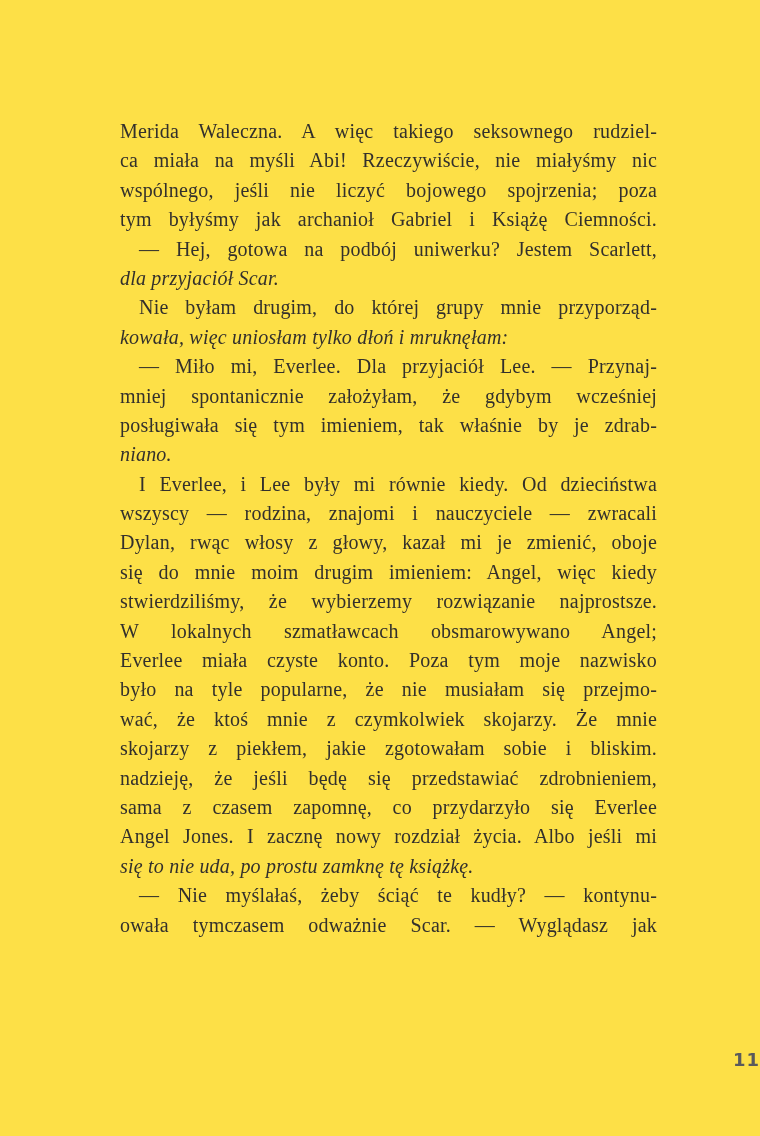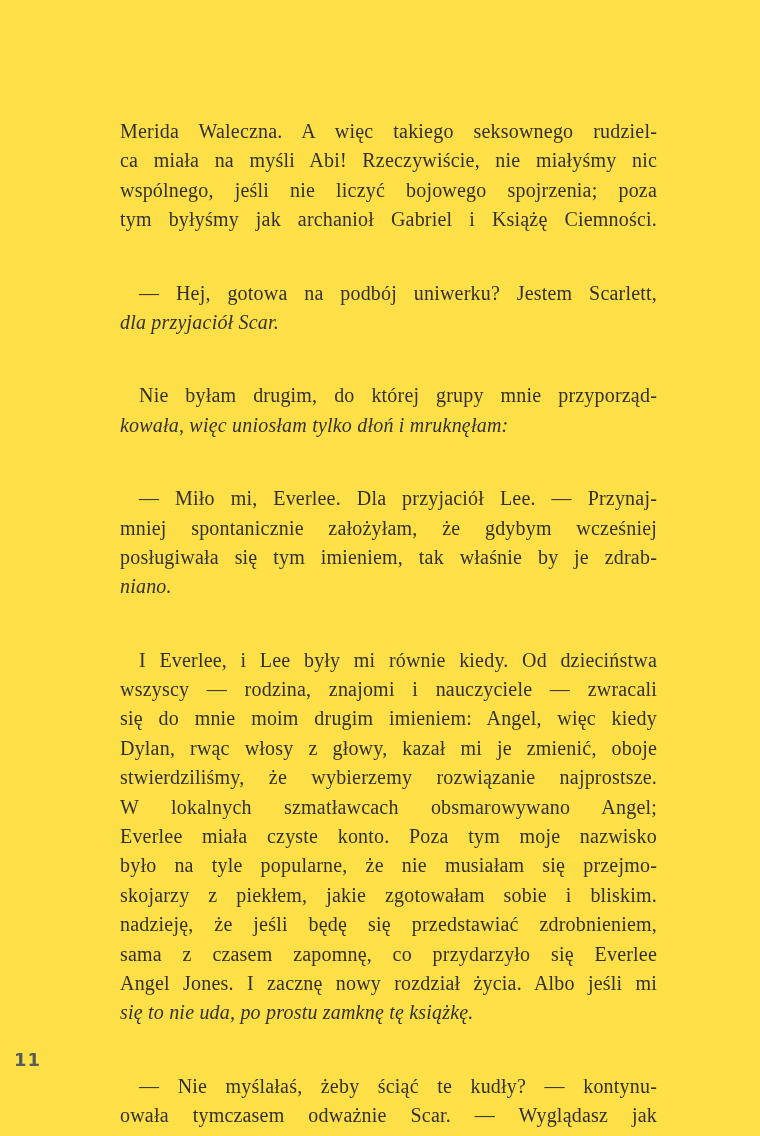--- a/index.html
+++ b/index.html
@@ -36,28 +36,27 @@
     white-space: normal;
     height: 29.4px;
     overflow: visible;
   }
   .line.last {
     text-align-last: left;
     font-style: italic;
   }
   .line.indent {
     text-indent: 19px;
-    margin-top: 44px;
   }
   .page-number {
     position: absolute;
     left: 14px;
     right: 0;
     top: 1049px;
-    text-align: left;
+    text-align: right;
     font-family: "DejaVu Sans", sans-serif;
     font-size: 18px;
     font-weight: 600;
     letter-spacing: 1px;
     color: #5a5a5c;
   }
 </style>
 </head>
 <body>
 
@@ -70,26 +69,27 @@
       <div class="line indent">— Hej, gotowa na podbój uniwerku? Jestem Scarlett,</div>
       <div class="line last">dla przyjaciół Scar.</div>
       <div class="line indent">Nie byłam drugim, do której grupy mnie przyporząd-</div>
       <div class="line last">kowała, więc uniosłam tylko dłoń i mruknęłam:</div>
       <div class="line indent">— Miło mi, Everlee. Dla przyjaciół Lee. — Przynaj-</div>
       <div class="line">mniej spontanicznie założyłam, że gdybym wcześniej</div>
       <div class="line">posługiwała się tym imieniem, tak właśnie by je zdrab-</div>
       <div class="line last">niano.</div>
       <div class="line indent">I Everlee, i Lee były mi równie kiedy. Od dzieciństwa</div>
       <div class="line">wszyscy — rodzina, znajomi i nauczyciele — zwracali</div>
+      <div class="line">Dylan, rwąc włosy z głowy, kazał mi je zmienić, oboje</div>
       <div class="line">się do mnie moim drugim imieniem: Angel, więc kiedy</div>
-      <div class="line">Dylan, rwąc włosy z głowy, kazał mi je zmienić, oboje</div>
       <div class="line">stwierdziliśmy, że wybierzemy rozwiązanie najprostsze.</div>
       <div class="line">W lokalnych szmatławcach obsmarowywano Angel;</div>
       <div class="line">Everlee miała czyste konto. Poza tym moje nazwisko</div>
       <div class="line">było na tyle popularne, że nie musiałam się przejmo-</div>
+      <div class="line">wać, że ktoś mnie z czymkolwiek skojarzy. Że mnie</div>
       <div class="line">skojarzy z piekłem, jakie zgotowałam sobie i bliskim.</div>
       <div class="line">nadzieję, że jeśli będę się przedstawiać zdrobnieniem,</div>
       <div class="line">sama z czasem zapomnę, co przydarzyło się Everlee</div>
       <div class="line">Angel Jones. I zacznę nowy rozdział życia. Albo jeśli mi</div>
       <div class="line last">się to nie uda, po prostu zamknę tę książkę.</div>
       <div class="line indent">— Nie myślałaś, żeby ściąć te kudły? — kontynu-</div>
       <div class="line">owała tymczasem odważnie Scar. — Wyglądasz jak</div>
     </div>
   <div class="page-number">11</div>
 </div>

